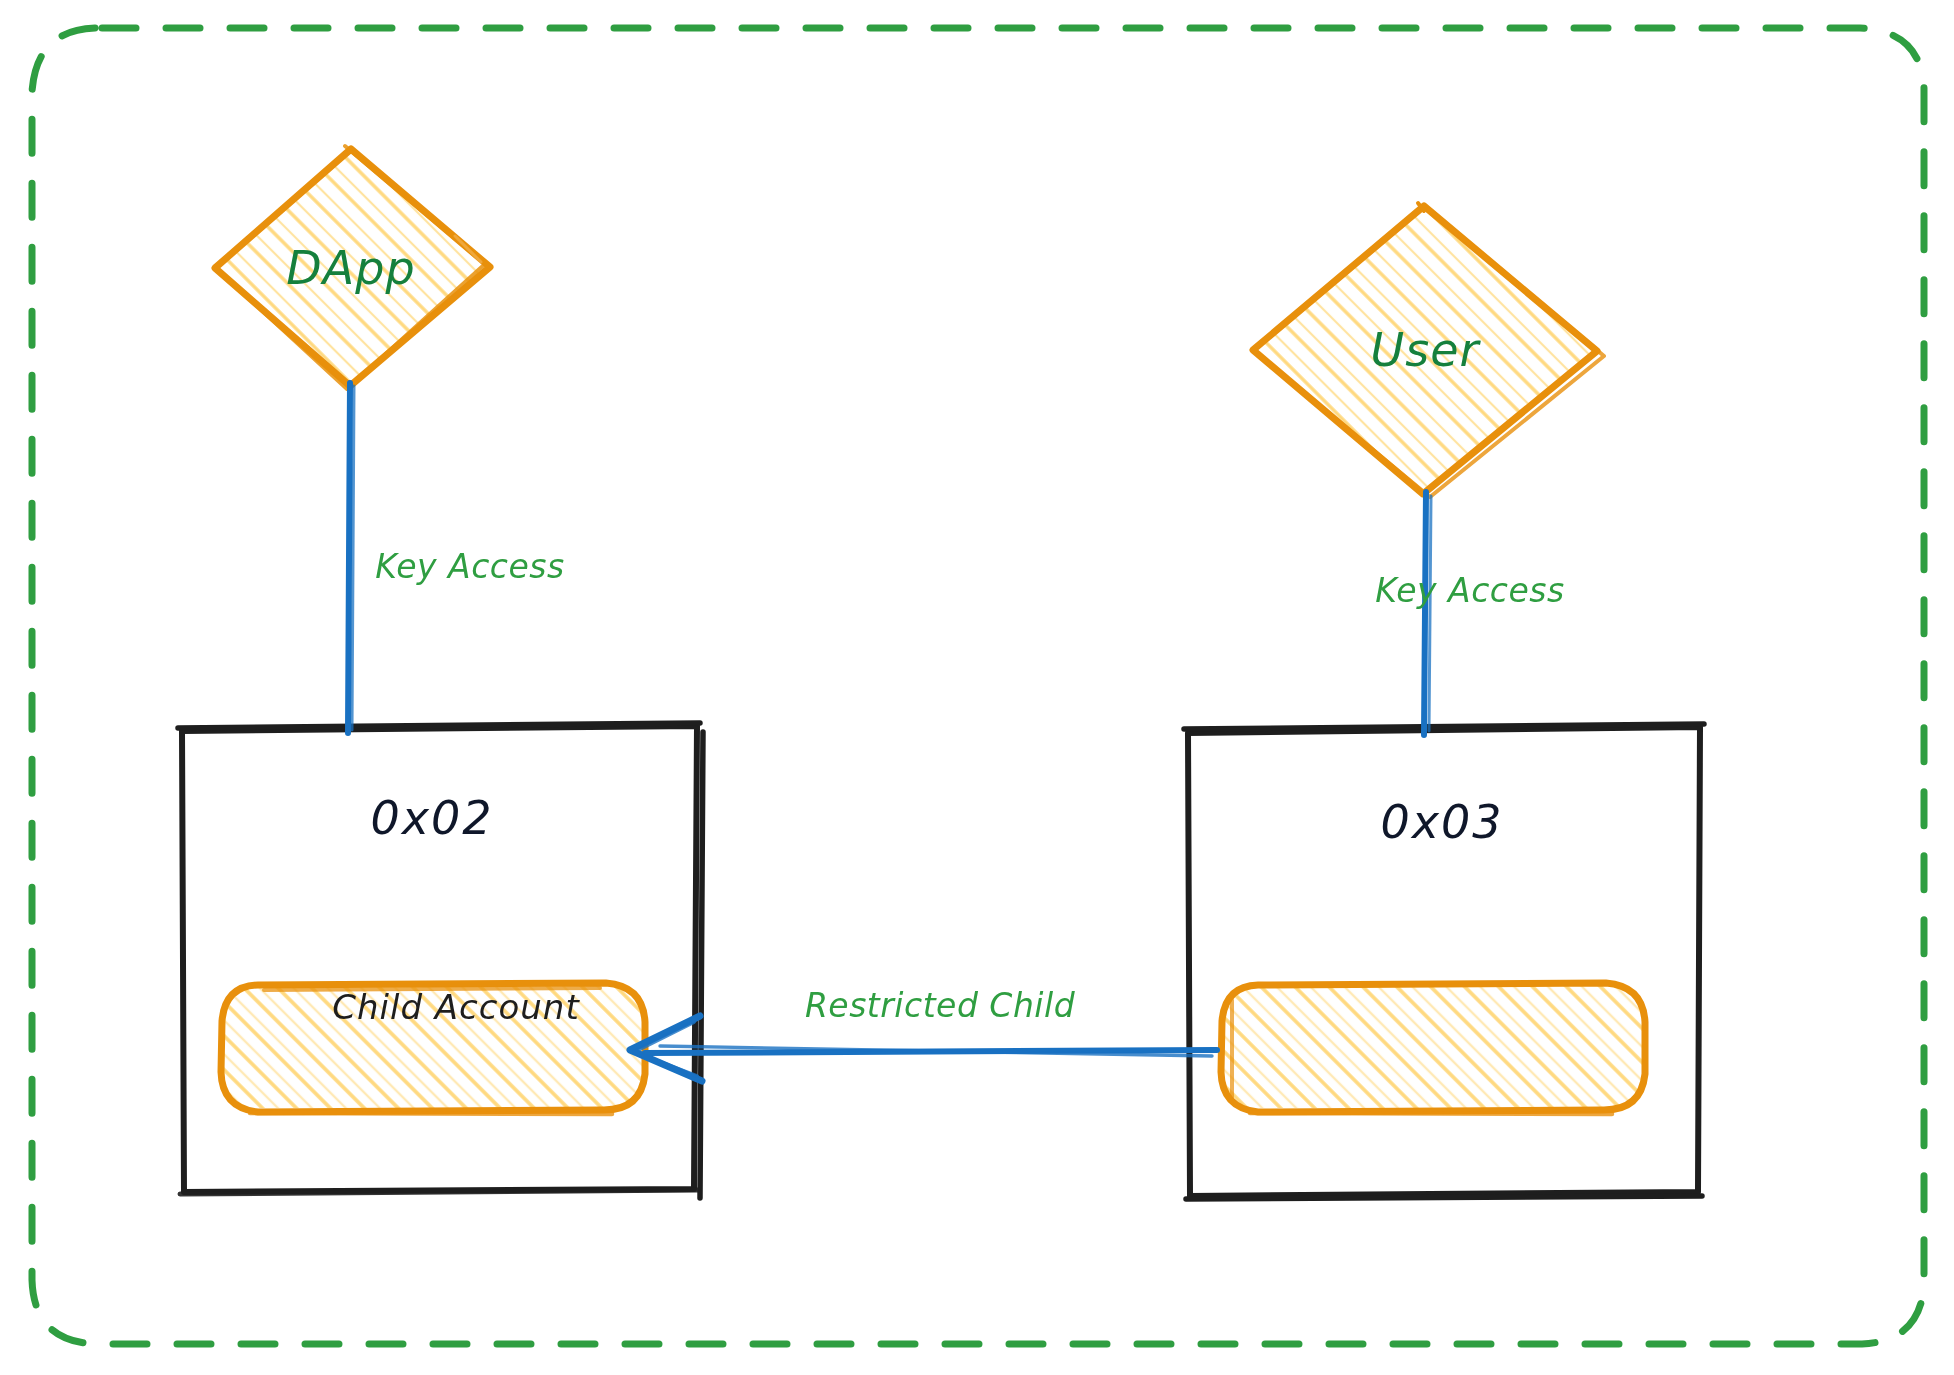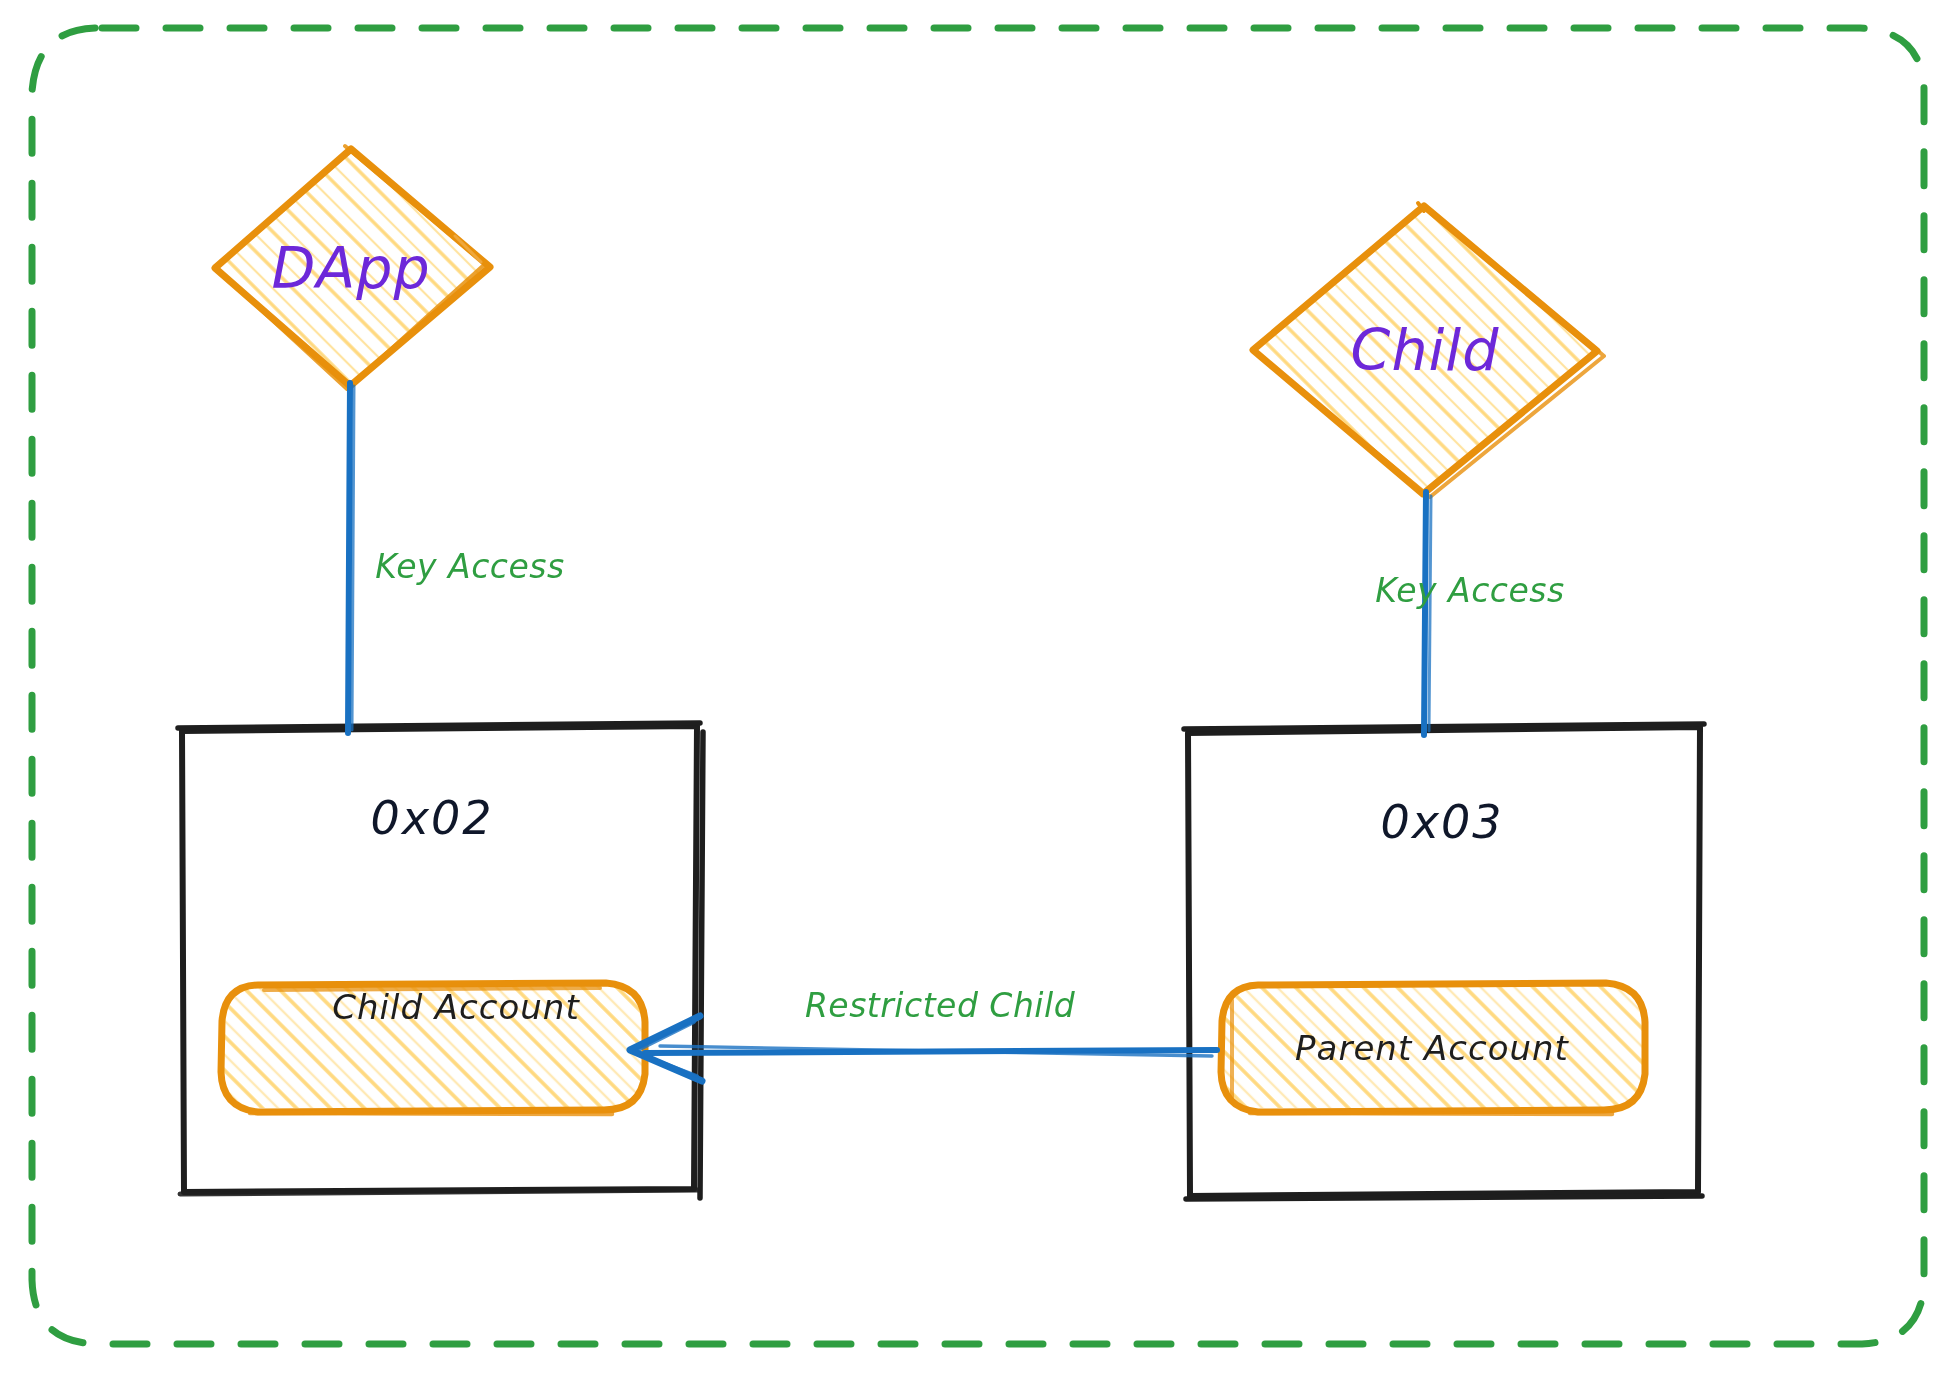--- a/index.html
+++ b/index.html
@@ -28,22 +28,22 @@
     height: 1375px;
     display: block;
   }
   .lbl {
     position: absolute;
     white-space: nowrap;
     font-family: "DejaVu Sans", sans-serif;
     pointer-events: none;
   }
   .lbl-shape {
-    color: #6d28d9;
-    font-size: 57px;
+    color: #15803d;
+    font-size: 46px;
     font-style: italic;
     font-weight: 400;
     letter-spacing: 1px;
   }
   .lbl-box-id {
     color: #0f172a;
     font-size: 46px;
     font-style: italic;
     letter-spacing: 2px;
   }
@@ -141,29 +141,28 @@
       <path d="M 1217 1050 L 645 1053" fill="none" stroke="#1971c2" stroke-width="6" stroke-linecap="round"></path>
       <path d="M 1212 1056 L 660 1046" fill="none" stroke="#1971c2" stroke-width="3.4" stroke-linecap="round" opacity="0.8"></path>
 
       <path d="M 700 1016 L 630 1050 L 702 1081" fill="none" stroke="#1971c2" stroke-width="7" stroke-linecap="round" stroke-linejoin="round"></path>
       <path d="M 694 1022 L 634 1052 L 697 1076" fill="none" stroke="#1971c2" stroke-width="4" stroke-linecap="round" stroke-linejoin="round" opacity="0.8"></path>
     </g>
   </svg>
 
   <div class="lbl lbl-shape center" style="left:351px; top:268px;">DApp</div>
 
-  <div class="lbl lbl-shape center" style="left:1425px; top:350px;">Child</div>
+  <div class="lbl lbl-shape center" style="left:1425px; top:350px;">User</div>
 
   <div class="lbl lbl-box-id center" style="left:432px; top:818px;">0x02</div>
 
   <div class="lbl lbl-box-id center" style="left:1442px; top:822px;">0x03</div>
 
   <div class="lbl lbl-acct center" style="left:432px; top:1007px;margin-left:24px;">Child Account</div>
 
-  <div class="lbl lbl-acct center" style="left:1432px; top:1048px;">Parent Account</div>
 
   <div class="lbl lbl-edge center" style="left:470px; top:566px;">Key Access</div>
 
   <div class="lbl lbl-edge center" style="left:1470px; top:590px;">Key Access</div>
 
   <div class="lbl lbl-edge center" style="left:940px; top:1005px;">Restricted Child</div>
 
 </div>
 
 </body></html>

